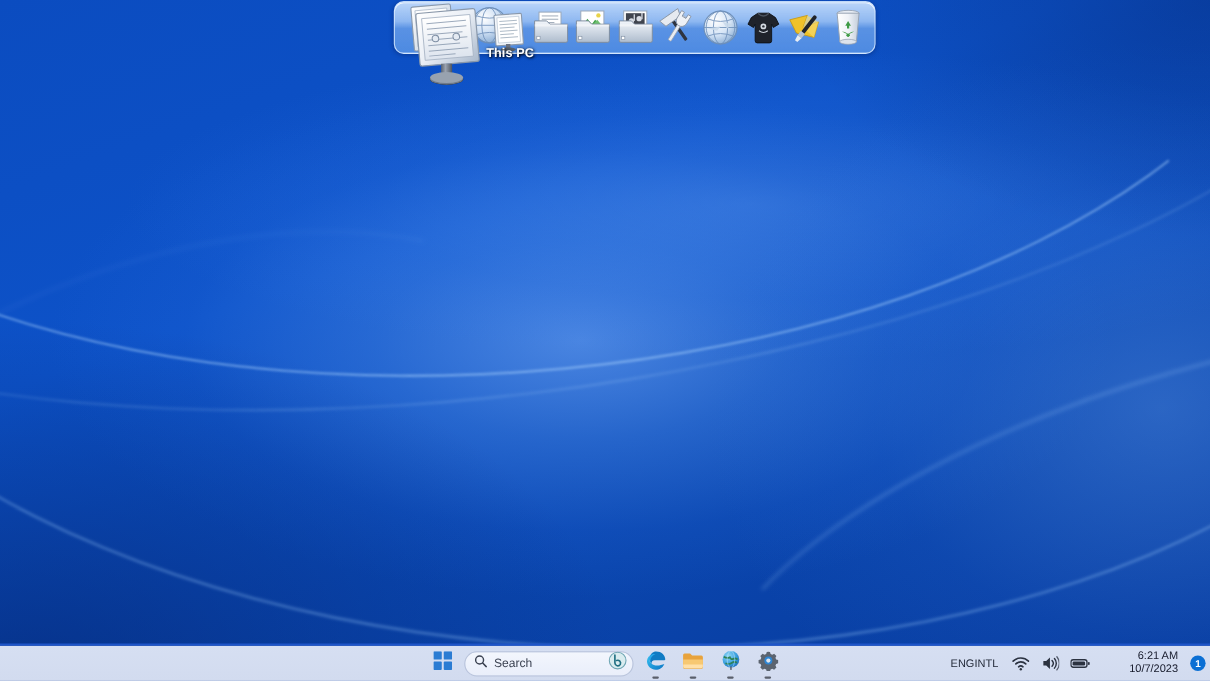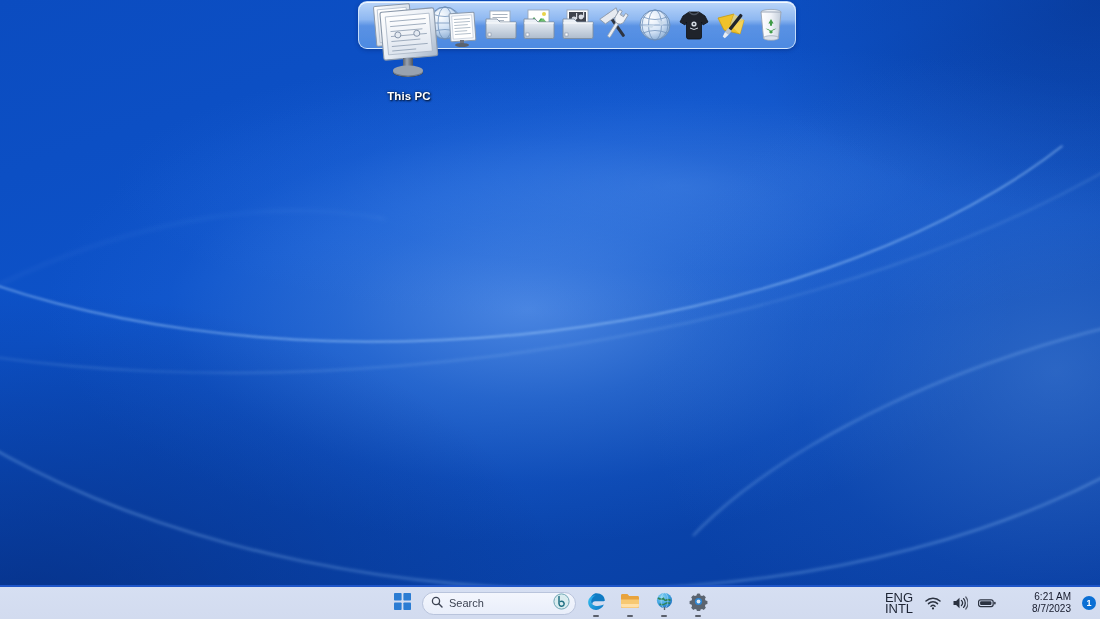--- a/index.html
+++ b/index.html
@@ -144,21 +144,21 @@
     position: relative;
   }
   .dock-item svg { display:block; }
   .dock-item.big { width: 62px; }
 
   
   #thispc {
     position: absolute;
     left: 372px; top: 6px;
     width: 74px;
-    display: flex; flex-direction: column; align-items: center;
+    display: flex; align-items: center;
   }
   #thispc .label {
     margin-top: 2px;
     color: #ffffff;
     font-size: 11.5px;
     font-weight: bold;
     text-shadow: 1px 1px 2px rgba(0,0,0,0.85), 0 0 3px rgba(0,0,0,0.6);
     letter-spacing: 0.1px;
     white-space: nowrap;
   }
@@ -209,23 +209,23 @@
     gap: 6px;
   }
   #search-box .ph {
     flex: 1;
     font-size: 11px;
     color: #3c4352;
     line-height: 1;
   }
 
   .lang {
-    display: flex; flex-direction: column;
+    display: flex; flex-direction: row;
     align-items: center; justify-content: center;
-    font-size: 13px; color: #1d2433;
+    font-size: 10px; color: #1d2433;
     line-height: 11px;
     padding: 0 2px;
   }
   .tray-icon {
     display: flex; align-items: center; justify-content: center;
     width: 18px; height: 22px;
   }
   #clock {
     display: flex; flex-direction: column;
     align-items: flex-end; justify-content: center;
@@ -643,21 +643,21 @@
       <div class="tray-icon" title="Battery">
         <svg width="19" height="12" viewBox="0 0 19 12">
           <rect x="0.6" y="2.6" width="15.4" height="7.2" rx="2.2" fill="none" stroke="#2b3240" stroke-width="1.3"></rect>
           <rect x="2.2" y="4.2" width="12" height="4" rx="1.2" fill="#2b3240"></rect>
           <rect x="17" y="4.8" width="1.6" height="2.8" rx="0.7" fill="#2b3240"></rect>
         </svg>
       </div>
 
       <div id="clock">
         <span>6:21 AM</span>
-        <span>8/7/2023</span>
+        <span>10/7/2023</span>
       </div>
 
       <div id="notif-badge">1</div>
 
     </div>
   </div>
 
 </div>
 
 </body></html>

